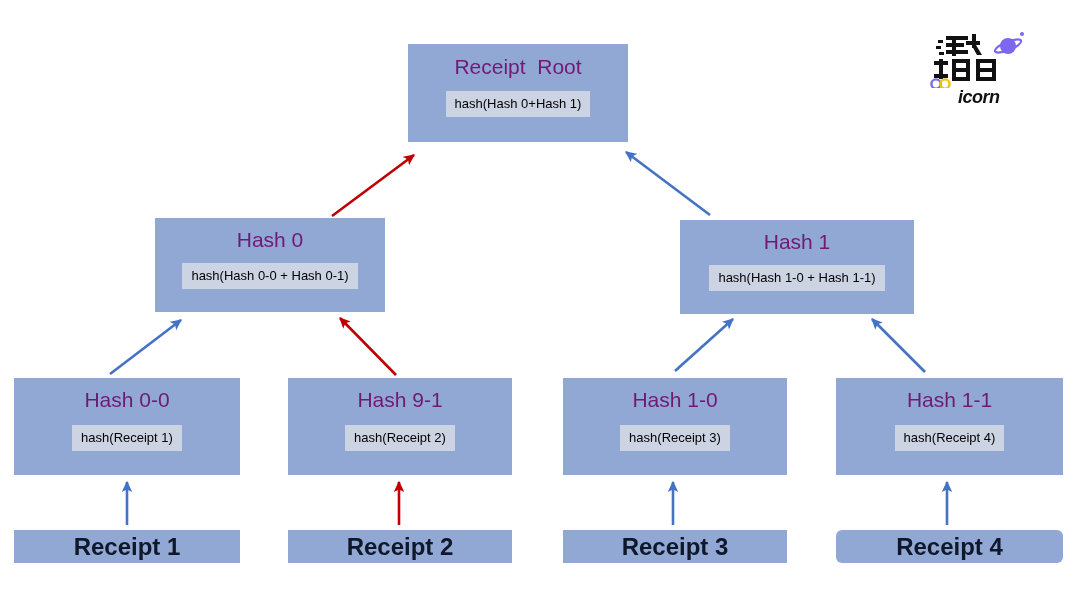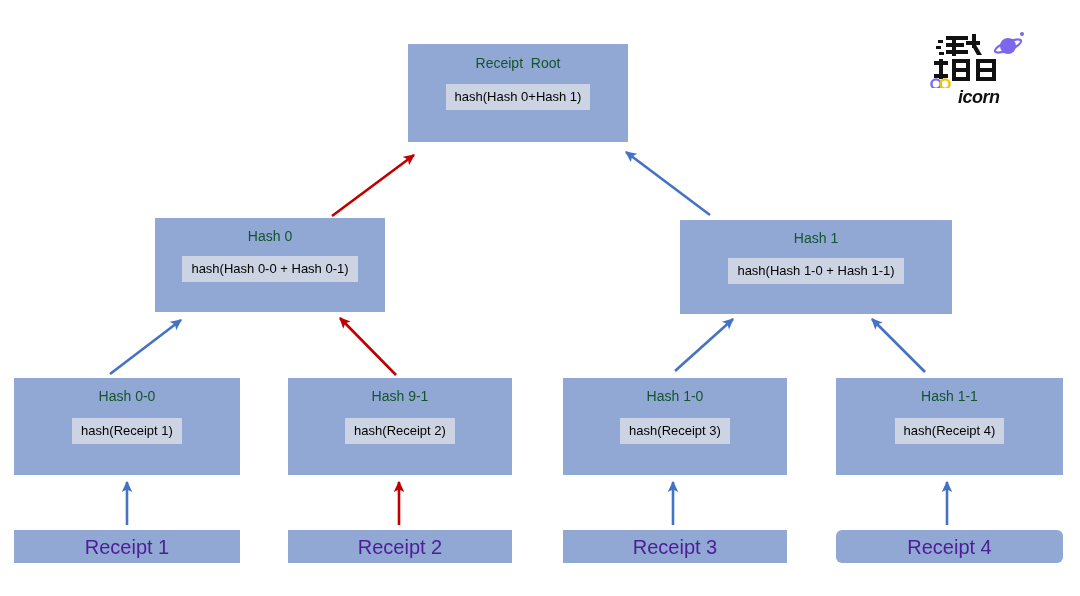--- a/index.html
+++ b/index.html
@@ -23,22 +23,22 @@
   
   .node {
     position: absolute;
     box-sizing: border-box;
     background: #91a8d4;
     display: flex;
     flex-direction: column;
     align-items: center;
   }
   .node-title {
-    font-size: 14px;
-    color: #14532d;
+    font-size: 21px;
+    color: #701a75;
     line-height: 1;
     white-space: pre;
     font-weight: 400;
   }
   .hash-chip {
     background: #ccd4e4;
     color: #000000;
     font-size: 13px;
     line-height: 1;
     padding: 6px 9px 7px 9px;
@@ -61,24 +61,25 @@
   
   .receipt {
     position: absolute;
     box-sizing: border-box;
     background: #91a8d4;
     display: flex;
     align-items: center;
     justify-content: center;
   }
   .receipt-label {
-    font-size: 20px;
-    color: #4c1d95;
+    font-size: 24px;
+    color: #0f172a;
     line-height: 1;
     white-space: pre;
+    font-weight: bold;
   }
 
   
   #arrow-layer {
     position: absolute;
     left: 0;
     top: 0;
     width: 1080px;
     height: 596px;
     pointer-events: none;
@@ -143,21 +144,21 @@
   <div class="node root" style="left:408px; top:44px; width:220px; height:98px;">
     <div class="node-title">Receipt  Root</div>
     <div class="hash-chip">hash(Hash 0+Hash 1)</div>
   </div>
 
   <div class="node mid" style="left:155px; top:218px; width:230px; height:94px;">
     <div class="node-title">Hash 0</div>
     <div class="hash-chip">hash(Hash 0-0 + Hash 0-1)</div>
   </div>
 
-  <div class="node mid" style="left:680px; top:220px; width:272px; height:94px;">
+  <div class="node mid" style="left:680px; top:220px; width:234px; height:94px;">
     <div class="node-title">Hash 1</div>
     <div class="hash-chip">hash(Hash 1-0 + Hash 1-1)</div>
   </div>
 
   <div class="node leafhash" style="left:14px; top:378px; width:226px; height:97px;">
     <div class="node-title">Hash 0-0</div>
     <div class="hash-chip">hash(Receipt 1)</div>
   </div>
 
   <div class="node leafhash" style="left:288px; top:378px; width:224px; height:97px;">

